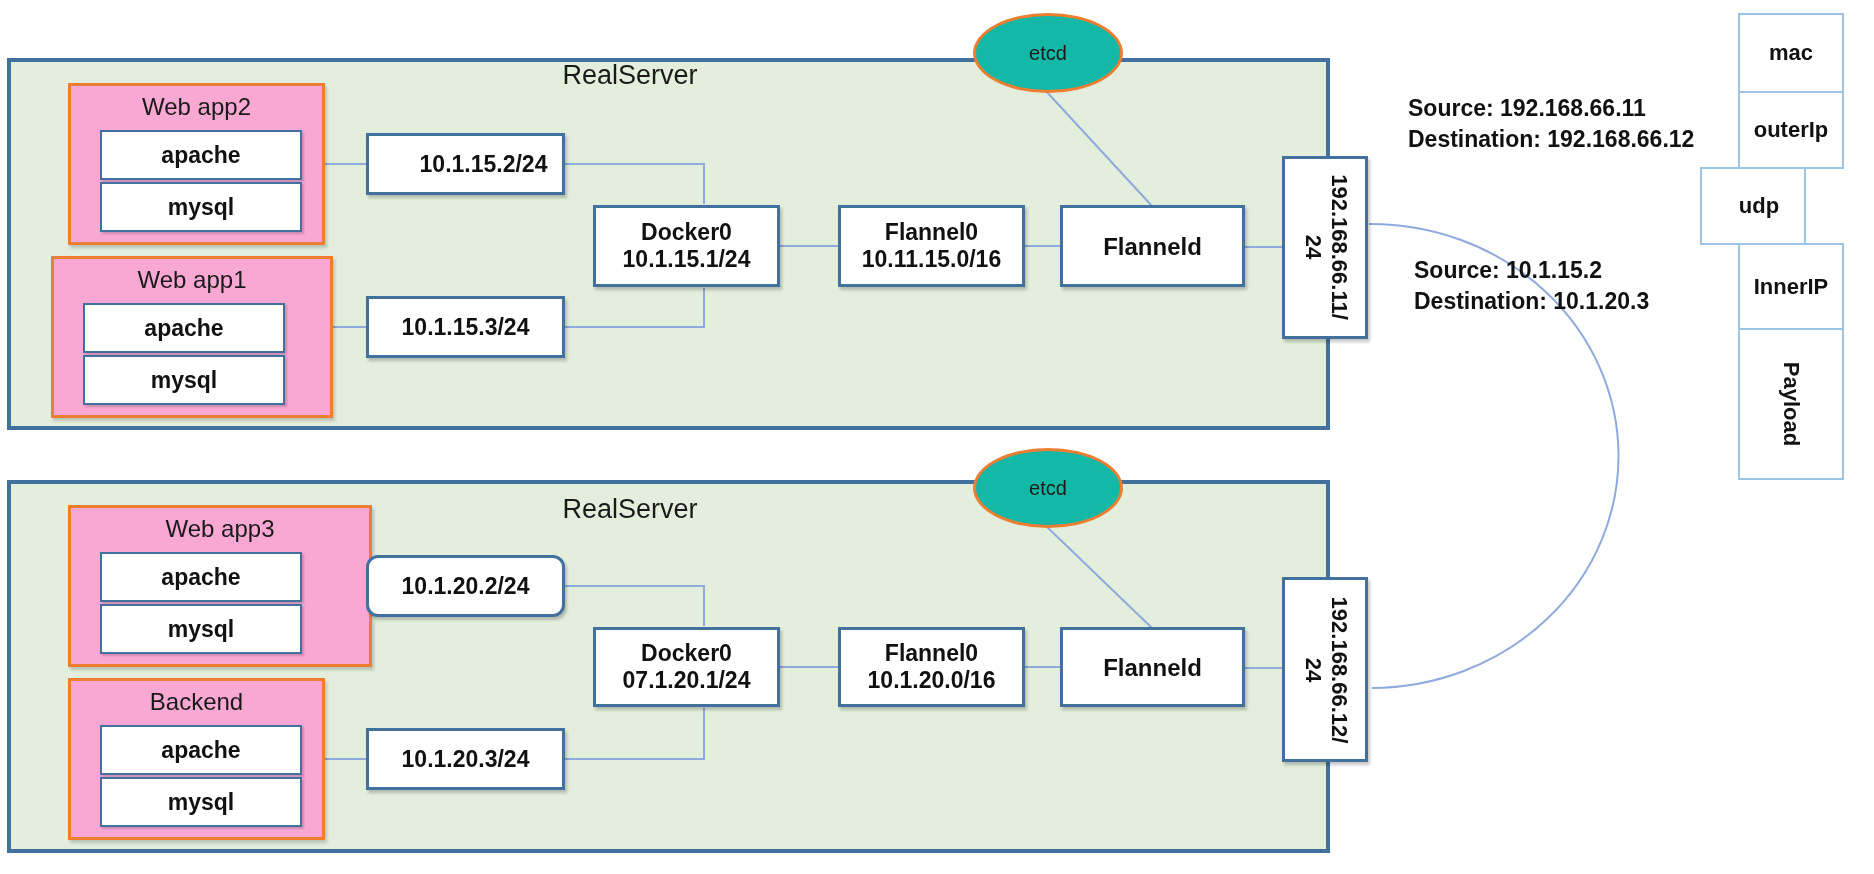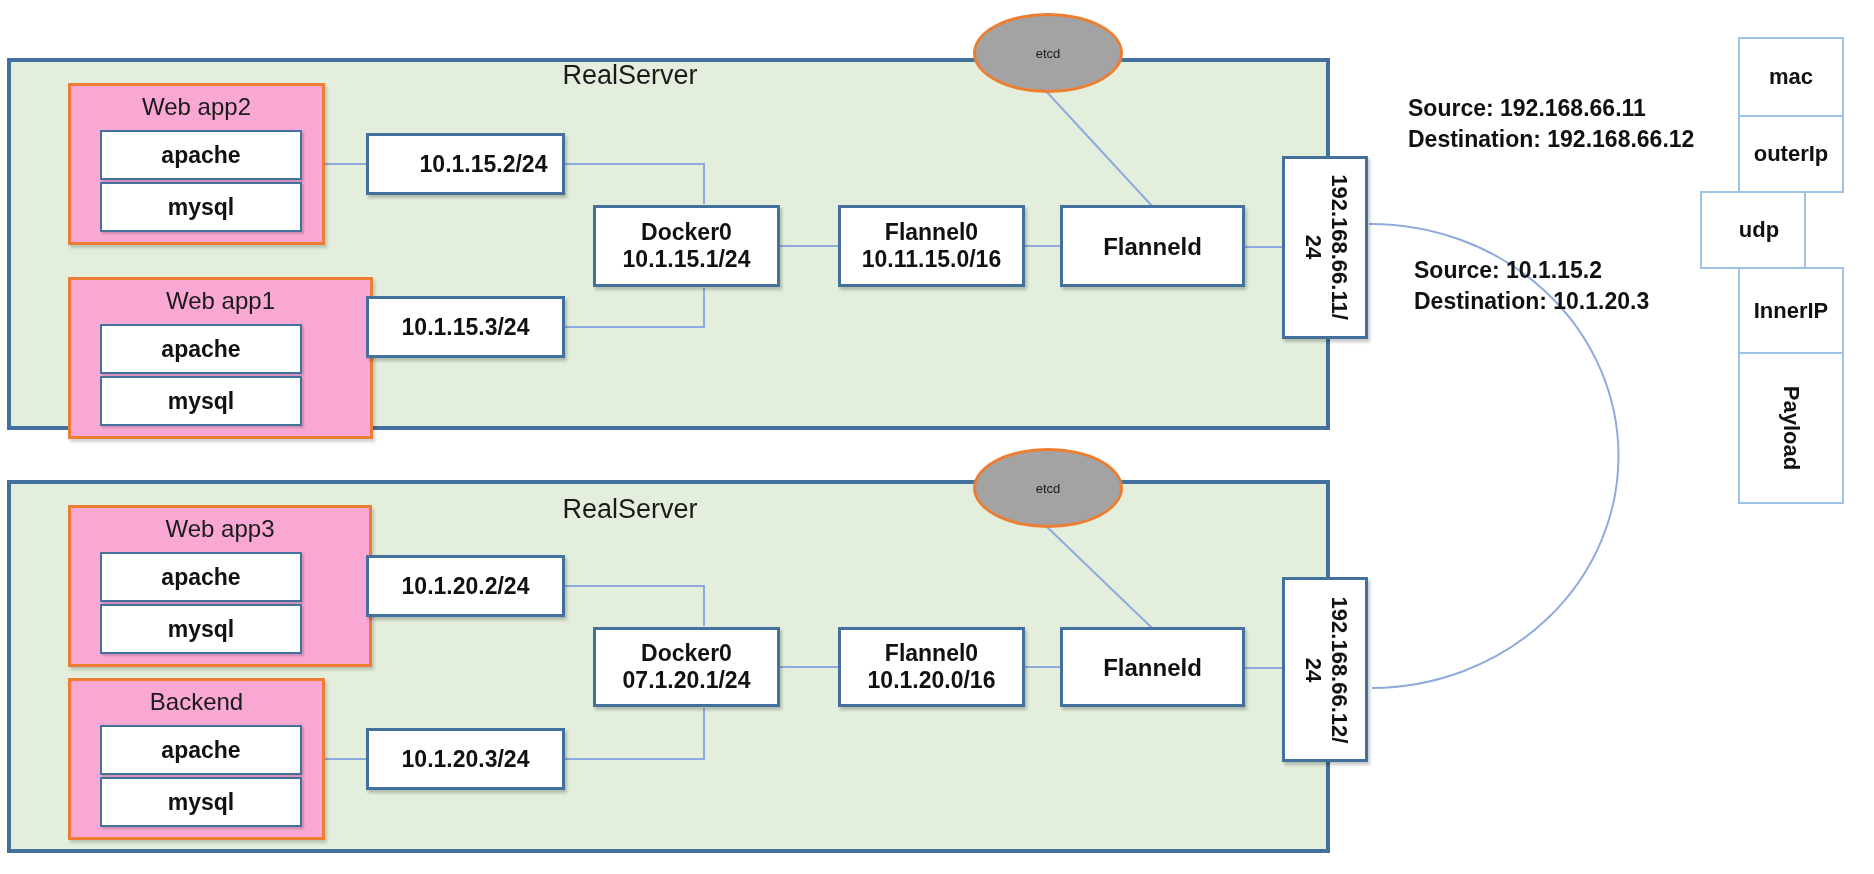--- a/index.html
+++ b/index.html
@@ -17,31 +17,31 @@
     text-align:center;line-height:27px;box-shadow:2px 3px 3px rgba(0,0,0,.22);
   }
   .appbox{background:#f9a8d4;border:3px solid #ed7d31;box-shadow:2px 3px 3px rgba(0,0,0,.18);}
   .apptitle{position:absolute;left:0;right:0;top:7px;text-align:center;font-size:24px;color:#1a1a1a;}
   .innerbox{
     position:absolute;background:#ffffff;border:2px solid #41719c;display:flex;align-items:center;
     justify-content:center;font-weight:bold;font-size:23px;box-shadow:2px 2px 2px rgba(0,0,0,.18);
   }
   .servertitle{position:absolute;text-align:center;font-size:27px;color:#1a1a1a;}
   .ellipse{
-    background:#a3a3a3;border:3px solid #ed7d31;border-radius:50%;display:flex;
-    align-items:center;justify-content:center;font-size:13px;color:#1a1a1a;
+    background:#14b8a6;border:3px solid #ed7d31;border-radius:50%;display:flex;
+    align-items:center;justify-content:center;font-size:20px;color:#1a1a1a;
   }
   .vipbox{background:#ffffff;border:3px solid #41719c;box-shadow:2px 3px 3px rgba(0,0,0,.22);}
   .viptext{
     position:absolute;display:flex;flex-direction:column;align-items:center;justify-content:center;
     font-weight:bold;font-size:22px;line-height:26px;text-align:center;transform:rotate(90deg);
   }
   .stackcell{
     background:#ffffff;border:2px solid #9dc3e6;display:flex;align-items:center;
-    justify-content:center;font-weight:bold;font-size:22px;margin-top:24px;
+    justify-content:center;font-weight:bold;font-size:22px;
   }
   .anno{position:absolute;font-weight:bold;font-size:23px;line-height:31px;white-space:nowrap;z-index:4;}
 </style>
 </head>
 <body>
 
 <div id="canvas">
 
   <div class="abs greenbox" style="left:7px;top:58px;width:1323px;height:372px;"></div>
   <div class="abs greenbox" style="left:7px;top:480px;width:1323px;height:373px;"></div>
@@ -57,21 +57,21 @@
   </svg>
 
   <div class="servertitle lvl" style="left:480px;top:60px;width:300px;">RealServer</div>
 
   <div class="abs appbox lvl" style="left:68px;top:83px;width:257px;height:162px;">
     <div class="apptitle">Web app2</div>
     <div class="innerbox" style="left:29px;top:44px;width:198px;height:46px;">apache</div>
     <div class="innerbox" style="left:29px;top:96px;width:198px;height:46px;">mysql</div>
   </div>
 
-  <div class="abs appbox lvl" style="left:68px;top:256px;width:305px;height:162px;margin-top:21px;">
+  <div class="abs appbox lvl" style="left:51px;top:256px;width:282px;height:162px;">
     <div class="apptitle">Web app1</div>
     <div class="innerbox" style="left:29px;top:44px;width:198px;height:46px;">apache</div>
     <div class="innerbox" style="left:29px;top:96px;width:198px;height:46px;">mysql</div>
   </div>
 
   <div class="abs node lvl" style="left:366px;top:133px;width:199px;height:62px;padding-left:36px;">10.1.15.2/24</div>
   <div class="abs node lvl" style="left:366px;top:296px;width:199px;height:62px;">10.1.15.3/24</div>
 
   <div class="abs node lvl" style="left:593px;top:205px;width:187px;height:82px;">
     <div>Docker0</div>
@@ -99,21 +99,21 @@
     <div class="innerbox" style="left:29px;top:44px;width:198px;height:46px;">apache</div>
     <div class="innerbox" style="left:29px;top:96px;width:198px;height:46px;">mysql</div>
   </div>
 
   <div class="abs appbox lvl" style="left:68px;top:678px;width:257px;height:162px;">
     <div class="apptitle">Backend</div>
     <div class="innerbox" style="left:29px;top:44px;width:198px;height:46px;">apache</div>
     <div class="innerbox" style="left:29px;top:96px;width:198px;height:46px;">mysql</div>
   </div>
 
-  <div class="abs node lvl" style="left:366px;top:555px;width:199px;height:62px;">10.1.20.2/24</div>
+  <div class="abs node lvl" style="left:366px;top:555px;width:199px;height:62px;border-radius:12px;">10.1.20.2/24</div>
   <div class="abs node lvl" style="left:366px;top:728px;width:199px;height:62px;">10.1.20.3/24</div>
 
   <div class="abs node lvl" style="left:593px;top:627px;width:187px;height:80px;">
     <div>Docker0</div>
     <div>07.1.20.1/24</div>
   </div>
   <div class="abs node lvl" style="left:838px;top:627px;width:187px;height:80px;">
     <div>Flannel0</div>
     <div>10.1.20.0/16</div>
   </div>

